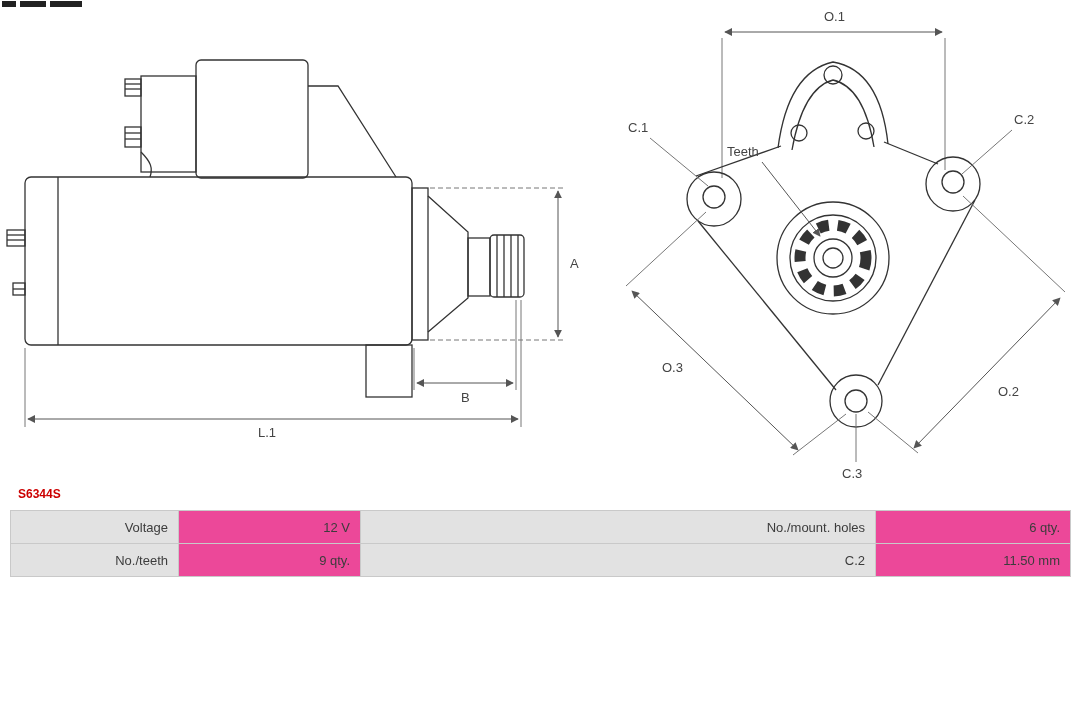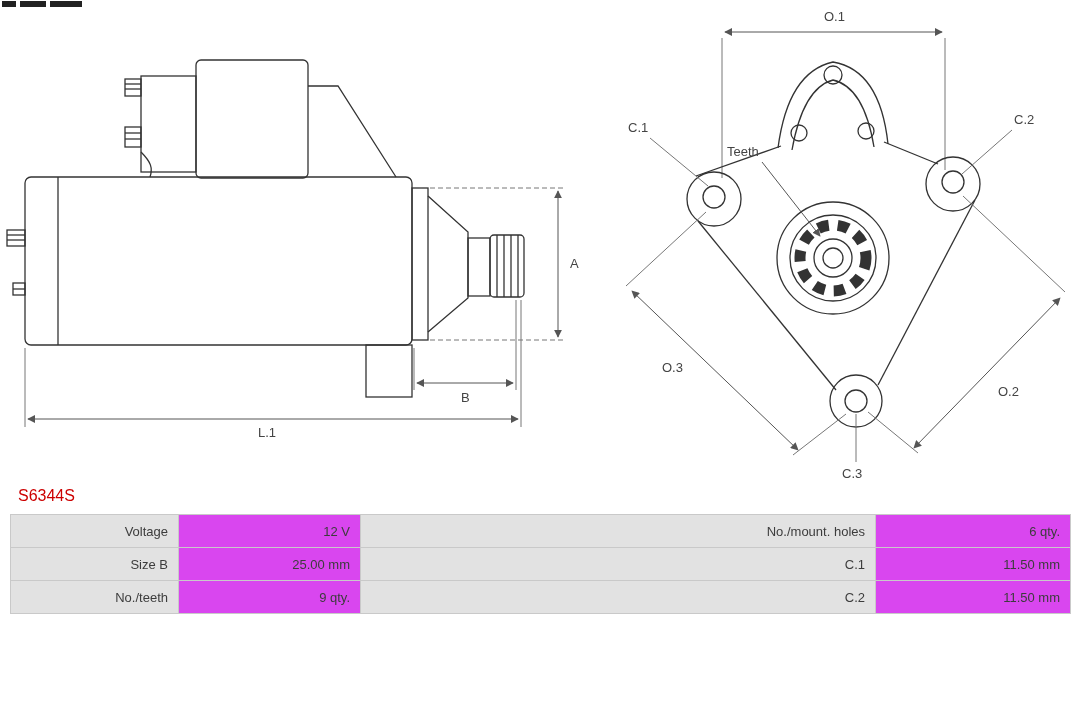--- a/index.html
+++ b/index.html
@@ -5,33 +5,33 @@
   html,body { margin:0; padding:0; }
   body {
     width:1080px; height:720px; background:#ffffff; overflow:hidden;
     font-family:"Liberation Sans", sans-serif;
   }
   .drawing-area { position:relative; width:1080px; height:483px; }
   .drawing-area svg { display:block; }
 
   .part-number {
     color:var(--part-number,#cc0000);
-    font-size:16px; font-weight:normal;
+    font-size:12px; font-weight:bold;
     margin:4px 0 9px 18px;
   }
 
   table.spec {
     border-collapse:collapse; table-layout:fixed;
     width:1060px; margin:0 10px;
   }
   table.spec td {
     border:1px solid var(--table-border,#c9c9c9);
     height:32px; padding:0 10px;
     font-size:13px; color:#3c3c3c;
-    text-align:right; background:#d946ef;
+    text-align:right; background:#ec4899;
     overflow:hidden; white-space:nowrap;
   }
   table.spec td.lbl { background:var(--table-label-bg,#e2e2e2);margin-left:29px; }
 
   
   .outline { fill:none; stroke:#333; stroke-width:1.3; }
   .thin    { fill:none; stroke:#777; stroke-width:1; }
   .dash    { fill:none; stroke:#777; stroke-width:1; stroke-dasharray:5 3; }
   .dim     { fill:none; stroke:#555; stroke-width:1; }
   .dimtxt  { font-size:13px; fill:#444; font-family:"Liberation Sans",sans-serif; }
@@ -177,26 +177,20 @@
         <col style="width:195px">
     </colgroup>
     <tbody>
       <tr>
         <td class="lbl">Voltage</td>
         <td class="val">12 V</td>
         <td class="lbl">No./mount. holes</td>
         <td class="val">6 qty.</td>
       </tr>
       <tr>
-        <td class="lbl">Size B</td>
-        <td class="val">25.00 mm</td>
-        <td class="lbl">C.1</td>
-        <td class="val">11.50 mm</td>
-      </tr>
-      <tr>
         <td class="lbl">No./teeth</td>
         <td class="val">9 qty.</td>
         <td class="lbl">C.2</td>
         <td class="val">11.50 mm</td>
       </tr>
     </tbody>
   </table>
 
 </div>
 

